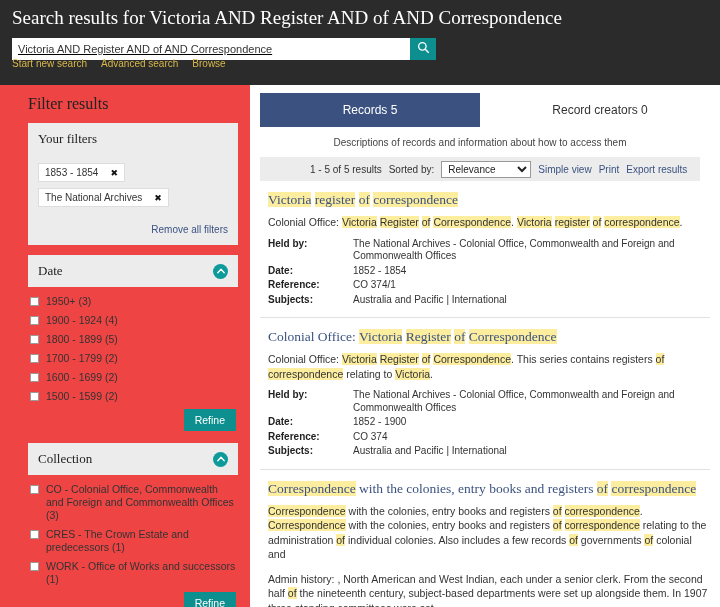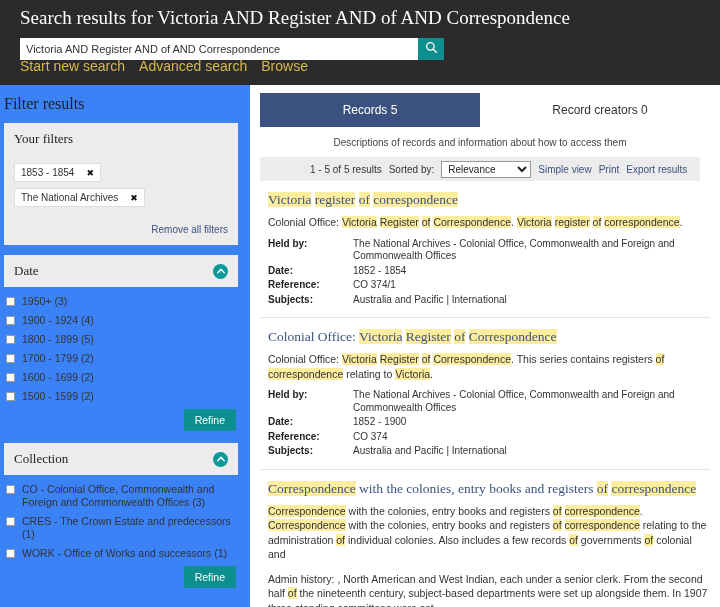--- a/index.html
+++ b/index.html
@@ -7,36 +7,37 @@
     margin: 0; padding: 0;
     width: 720px; height: 607px;
     overflow: hidden;
     background: #ffffff;
     font-family: "Liberation Sans", sans-serif;
   }
 
   
   .header {
     background: #2b2b2b;
-    padding: 6px 12px 8px 20px;
+    padding: 6px 12px 8px 12px;
     height: 85px;
   }
   .page-title {
     color: #ffffff;
     font-family: "Liberation Serif", serif;
     font-size: 19px;
     font-weight: 400;
     margin: 0 0 8px 0;
     line-height: 24px;
     white-space: nowrap;
   }
   .search-row {
     display: flex;
     width: 424px;
     height: 14px;
+    text-decoration: underline;
   }
   .search-input {
     flex: 1;
     border: none;
     outline: none;
     background: #ffffff;
     font-family: "Liberation Sans", sans-serif;
     font-size: 11px;
     color: #333333;
     padding: 0 6px;
@@ -53,36 +54,36 @@
     justify-content: center;
     padding: 0;
   }
   .header-links {
     margin-top: 6px;
     display: flex;
     gap: 14px;
   }
   .header-links a {
     color: #d8b84a;
-    font-size: 14px;
+    font-size: 10px;
     text-decoration: none;
     font-family: "Liberation Sans", sans-serif;
   }
 
   
   .body-wrap {
     display: flex;
     height: 522px;
   }
 
   
   .sidebar {
     width: 250px;
-    padding: 10px 12px 0 4px;
-    background: #3b82f6;
+    padding: 10px 12px 0 28px;
+    background: #ef4444;
   }
   .filter-title {
     font-family: "Liberation Serif", serif;
     font-size: 16px;
     color: #222222;
     margin: 0 0 10px 0;
     font-weight: 400;
   }
   .facet {
     margin-bottom: 10px;

